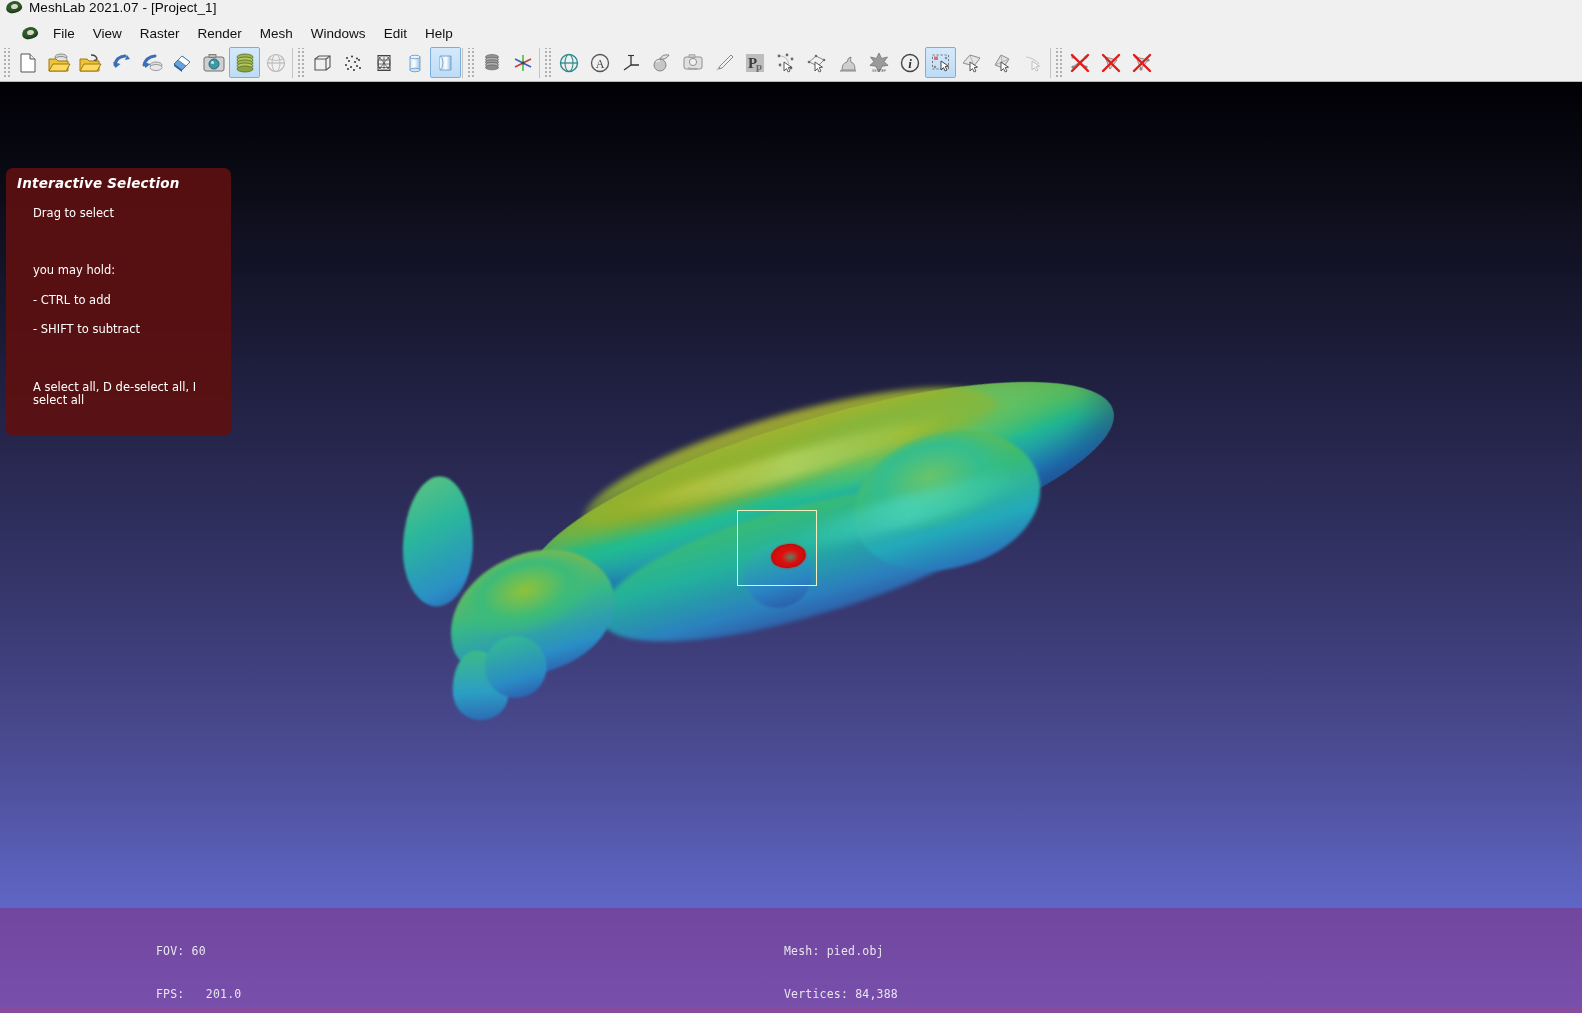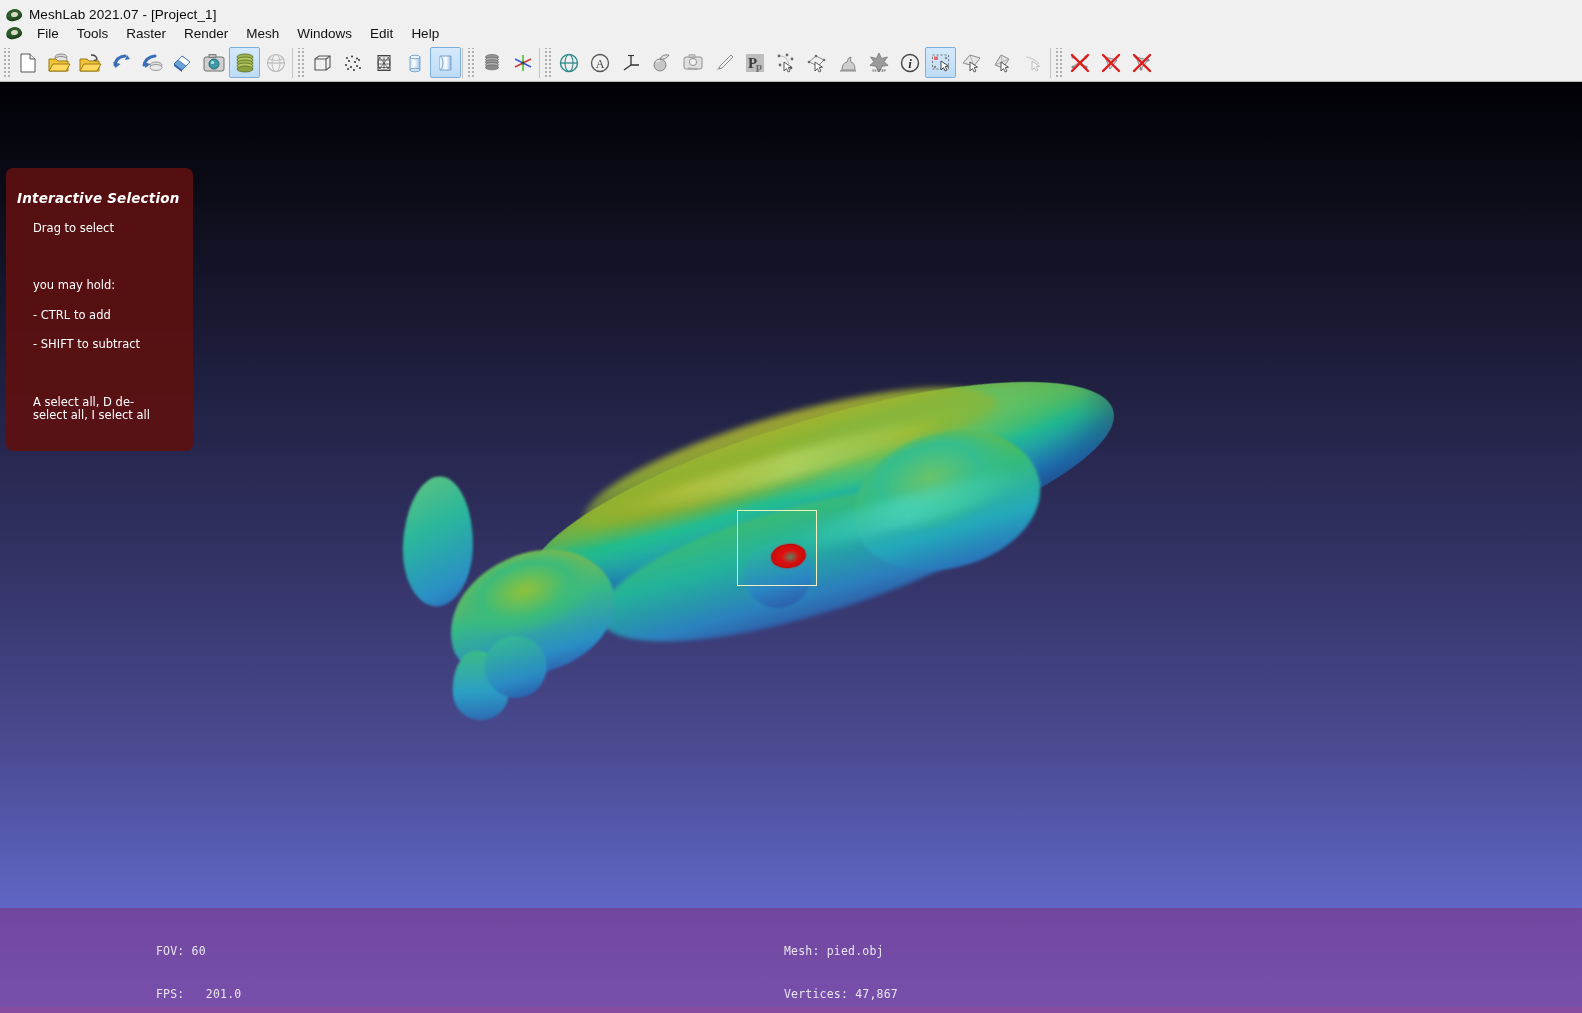--- a/index.html
+++ b/index.html
@@ -20,21 +20,21 @@
     background: #f0f0f0;
   }
 
   
   .titlebar {
     position: absolute;
     left: 0; top: 0;
     width: 1582px; height: 22px;
     background: #f0f0f0;
     display: flex;
-    align-items: flex-end;
+    align-items: flex-start;
     gap: 7px;
     padding-left: 6px;
     box-sizing: border-box;
   }
   .title-text {
     font-size: 13.5px;
     color: #0a0a0a;
     font-family: "Liberation Sans", sans-serif;
     letter-spacing: 0.1px;
     white-space: nowrap;
@@ -65,21 +65,21 @@
   }
 
   
   .menubar {
     position: absolute;
     left: 0; top: 22px;
     width: 1582px; height: 22px;
     background: #f0f0f0;
     display: flex;
     align-items: center;
-    padding-left: 4px;
+    padding-left: 20px;
     box-sizing: border-box;
   }
   .menubar .ml-logo { margin-right: 6px; margin-left: 2px;}
   .menu-item {
     font-size: 13.5px;
     color: #101010;
     padding: 2px 9px;
     white-space: nowrap;
     cursor: default;
   }
@@ -273,22 +273,22 @@
       radial-gradient(ellipse 40% 45% at 55% 55%, rgba(60,150,110,0.85) 0%, rgba(200,40,40,0.0) 62%),
       radial-gradient(ellipse 60% 60% at 50% 50%, #f21010 0%, #cf0d0d 70%, #a60a0a 100%);
     box-shadow: 0 0 2px rgba(255,0,0,0.8);
     transform: rotate(-8deg);
   }
 
   
   .tooltip {
     position: absolute;
     left: 6px; top: 86px;
-    width: 187px;
-    padding: 24px 11px 12px 11px;
+    width: 225px;
+    padding: 9px 11px 12px 11px;
     box-sizing: border-box;
     background: rgba(92, 16, 16, 0.93);
     border-radius: 7px;
     color: #ffffff;
     font-family: "DejaVu Sans", sans-serif;
     font-size: 11.5px;
     line-height: 13.5px;
   }
   .tooltip h2 {
     margin: 0 0 12px 0;
@@ -338,21 +338,21 @@
     </span>
     <span class="title-text">MeshLab 2021.07 - [Project_1]</span>
   </div>
 
   <div class="menubar">
     <span class="ml-logo">
       <span class="outer"></span>
         <span class="inner"></span>
     </span>
     <span class="menu-item">File</span>
-    <span class="menu-item">Tools</span>
+    <span class="menu-item">View</span>
     <span class="menu-item">Raster</span>
     <span class="menu-item">Render</span>
     <span class="menu-item">Mesh</span>
     <span class="menu-item">Windows</span>
     <span class="menu-item">Edit</span>
     <span class="menu-item">Help</span>
   </div>
 
   <div class="toolbar">
 
@@ -779,19 +779,19 @@
   </div>
 
   <div class="status-block status-left">
     <div>FOV: 60</div>
     <div>FPS:   201.0</div>
     
   </div>
 
   <div class="status-block status-right">
     <div>Mesh: pied.obj</div>
-    <div>Vertices: 47,867</div>
+    <div>Vertices: 84,388</div>
     
     
     
   </div>
 
 </div>
 
 </body></html>

